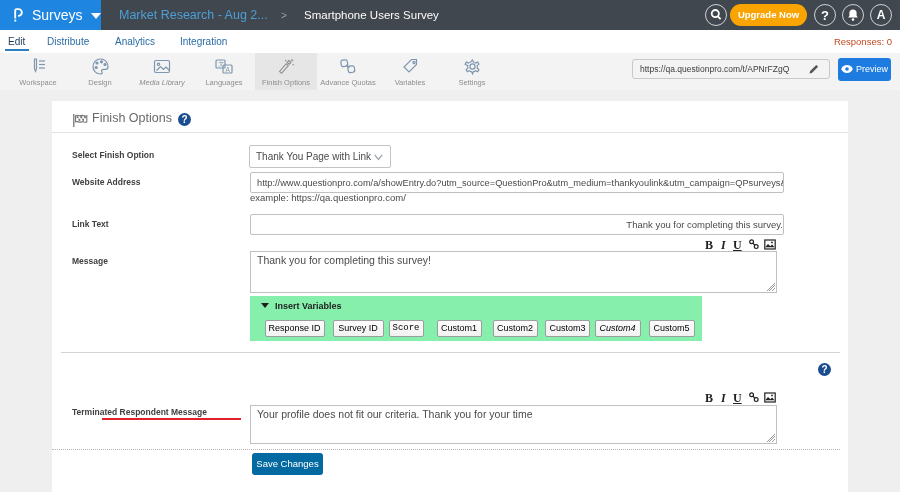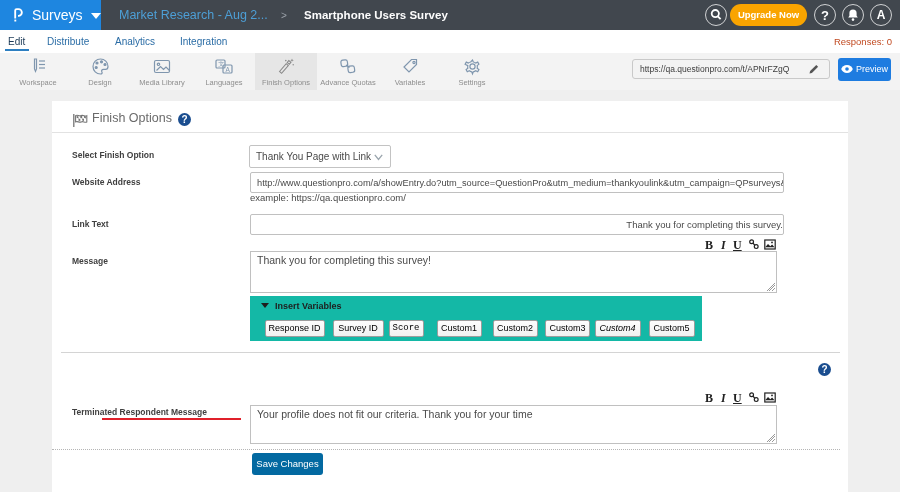--- a/index.html
+++ b/index.html
@@ -7,21 +7,21 @@
 #app { position:relative; width:900px; height:492px; background:#efefef; }
 
 
 #topbar { position:absolute; left:0; top:0; width:900px; height:30px; background:#41474e; }
 #logoblock { position:absolute; left:0; top:0; width:101px; height:30px; background:#1e86e0; }
 #logoblock svg { position:absolute; left:13px; top:7px; }
 #surveys { position:absolute; left:32px; top:0; height:30px; line-height:30px; color:#fff; font-size:14px; }
 #surveys .tri { display:inline-block; margin-left:8px; width:0; height:0; border-left:5px solid transparent; border-right:5px solid transparent; border-top:6px solid #fff; vertical-align:1px; }
 #crumb1 { position:absolute; left:119px; top:0; height:30px; line-height:31px; color:#4d9fd6; font-size:12.5px; }
 #crumbsep { position:absolute; left:281px; top:0; height:30px; line-height:31px; color:#9aa0a8; font-size:10px; }
-#crumb2 { position:absolute; left:304px; top:0; height:17px; line-height:31px; color:#fdfdfd; font-size:11.5px;font-weight:bold; }
+#crumb2 { position:absolute; left:304px; top:0; height:17px; line-height:31px; color:#fdfdfd; font-size:11.5px; }
 .circ { position:absolute; top:4px; width:22px; height:22px; border:1px solid rgba(255,255,255,0.75); border-radius:50%; }
 #upgrade { position:absolute; left:730px; top:4px; width:77px; height:22px; background:#f9a400; border-radius:11px; color:#fff; font-size:9.5px; font-weight:bold; text-align:center; line-height:22px; }
 
 
 #menurow { position:absolute; left:0; top:30px; width:900px; height:23px; background:#fff; }
 #menurow span { position:absolute; top:0; height:23px; line-height:24px; font-size:10px; color:#2a6ca5; }
 #m-edit { left:10px; color:#1c3a57 !important; }
 #editline { position:absolute; left:5px; top:19px; width:24px; height:2px; background:#2d7fc1; }
 #responses { position:absolute; right:8px; top:0; height:23px; line-height:24px; font-size:9.5px; color:#c14a21; }
 
@@ -56,21 +56,21 @@
 #tools2 { left:653px; top:290px; }
 .bt { position:absolute; top:0; font-family:"Liberation Serif", serif; font-size:12px; font-weight:bold; color:#222; }
 .bt.i { font-style:italic; font-weight:bold; }
 .bt.u { text-decoration:underline; }
 
 #msgarea { left:198px; top:150px; width:527px; height:42px; font-size:10.5px; color:#4a4a4a; padding:2px 6px; position:absolute; border:1px solid #c0c0c0; background:#fff; }
 #termarea { left:198px; top:304px; width:527px; height:39px; font-size:10.5px; color:#4a4a4a; padding:2px 6px; position:absolute; border:1px solid #c0c0c0; background:#fff; }
 .rz { position:absolute; right:1px; bottom:1px; width:9px; height:9px; background:
   linear-gradient(135deg, transparent 0 50%, #999 50% 56%, transparent 56% 66%, #999 66% 72%, transparent 72% 82%, #999 82% 88%, transparent 88%); }
 
-#inspanel { position:absolute; left:198px; top:195px; width:452px; height:45px; background:#14b8a6; }
+#inspanel { position:absolute; left:198px; top:195px; width:452px; height:45px; background:#86efac; }
 #inshead { position:absolute; left:11px; top:5px; font-size:9px; font-weight:bold; color:#1e1e1e; }
 #instri { display:inline-block; width:0; height:0; border-left:4px solid transparent; border-right:4px solid transparent; border-top:5px solid #1e1e1e; margin-right:6px; vertical-align:1px; }
 .vbtn { position:absolute; top:24px; height:17px; background:linear-gradient(#fdfdfd,#f1f1f1); border:1px solid #9d9d9d; border-radius:2px; font-size:9px; white-space:nowrap; color:#000; text-align:center; line-height:15px; font-family:"Liberation Sans", sans-serif; }
 
 #hr2 { position:absolute; left:9px; top:251px; width:779px; height:1px; background:#d4d4d4; }
 .qhelp { display:inline-block; width:13px; height:13px; border-radius:50%; background:#1a4d8f; color:#fff; font-size:10px; font-weight:bold; text-align:center; line-height:13px; }
 #q2 { position:absolute; left:766px; top:262px; }
 
 #termlabel { top:306px; width:190px; }
 #redline { position:absolute; left:50px; top:317px; width:139px; height:2px; background:#e0202a; }
@@ -132,21 +132,21 @@
     <div class="tab" id="tab2" style="left:69px;">
       <svg width="19" height="19" viewBox="0 0 19 19" fill="none" stroke="#7f96ae" stroke-width="1.2">
         <path d="M9.5 2 a7.5 7.5 0 1 0 0 15 c1.5 0 2-1 1.4-2 c-0.8-1.4 0-2.6 1.6-2.6 l2 0 c1.5 0 2.5-1 2.5-2.9 A7.5 7.5 0 0 0 9.5 2 z"></path>
         <circle cx="6" cy="6" r="1" fill="#7f96ae"></circle>
           <circle cx="10.5" cy="4.8" r="1" fill="#7f96ae"></circle>
           <circle cx="14" cy="7.5" r="1" fill="#7f96ae"></circle>
           <circle cx="5.2" cy="10.5" r="1" fill="#7f96ae"></circle>
       </svg>
       <div class="lbl">Design</div>
     </div>
-    <div class="tab" id="tab3" style="left:131px;">
+    <div class="tab" id="tab3" style="left:131px;font-style:italic;">
       <svg width="20" height="19" viewBox="0 0 20 19" fill="none" stroke="#7f96ae" stroke-width="1.2">
         <rect x="2.5" y="3.5" width="15" height="12" rx="1.5"></rect>
         <circle cx="6.5" cy="7.3" r="1.2"></circle>
         <path d="M4.5 13.5 l4 -4 l3 3 l2.5 -2.5 l3.5 3.5"></path>
       </svg>
       <div class="lbl">Media Library</div>
     </div>
     <div class="tab" id="tab4" style="left:193px;">
       <svg width="20" height="19" viewBox="0 0 20 19" fill="none" stroke="#7f96ae" stroke-width="1.2">
         <rect x="2" y="3" width="9" height="8" rx="1"></rect>

